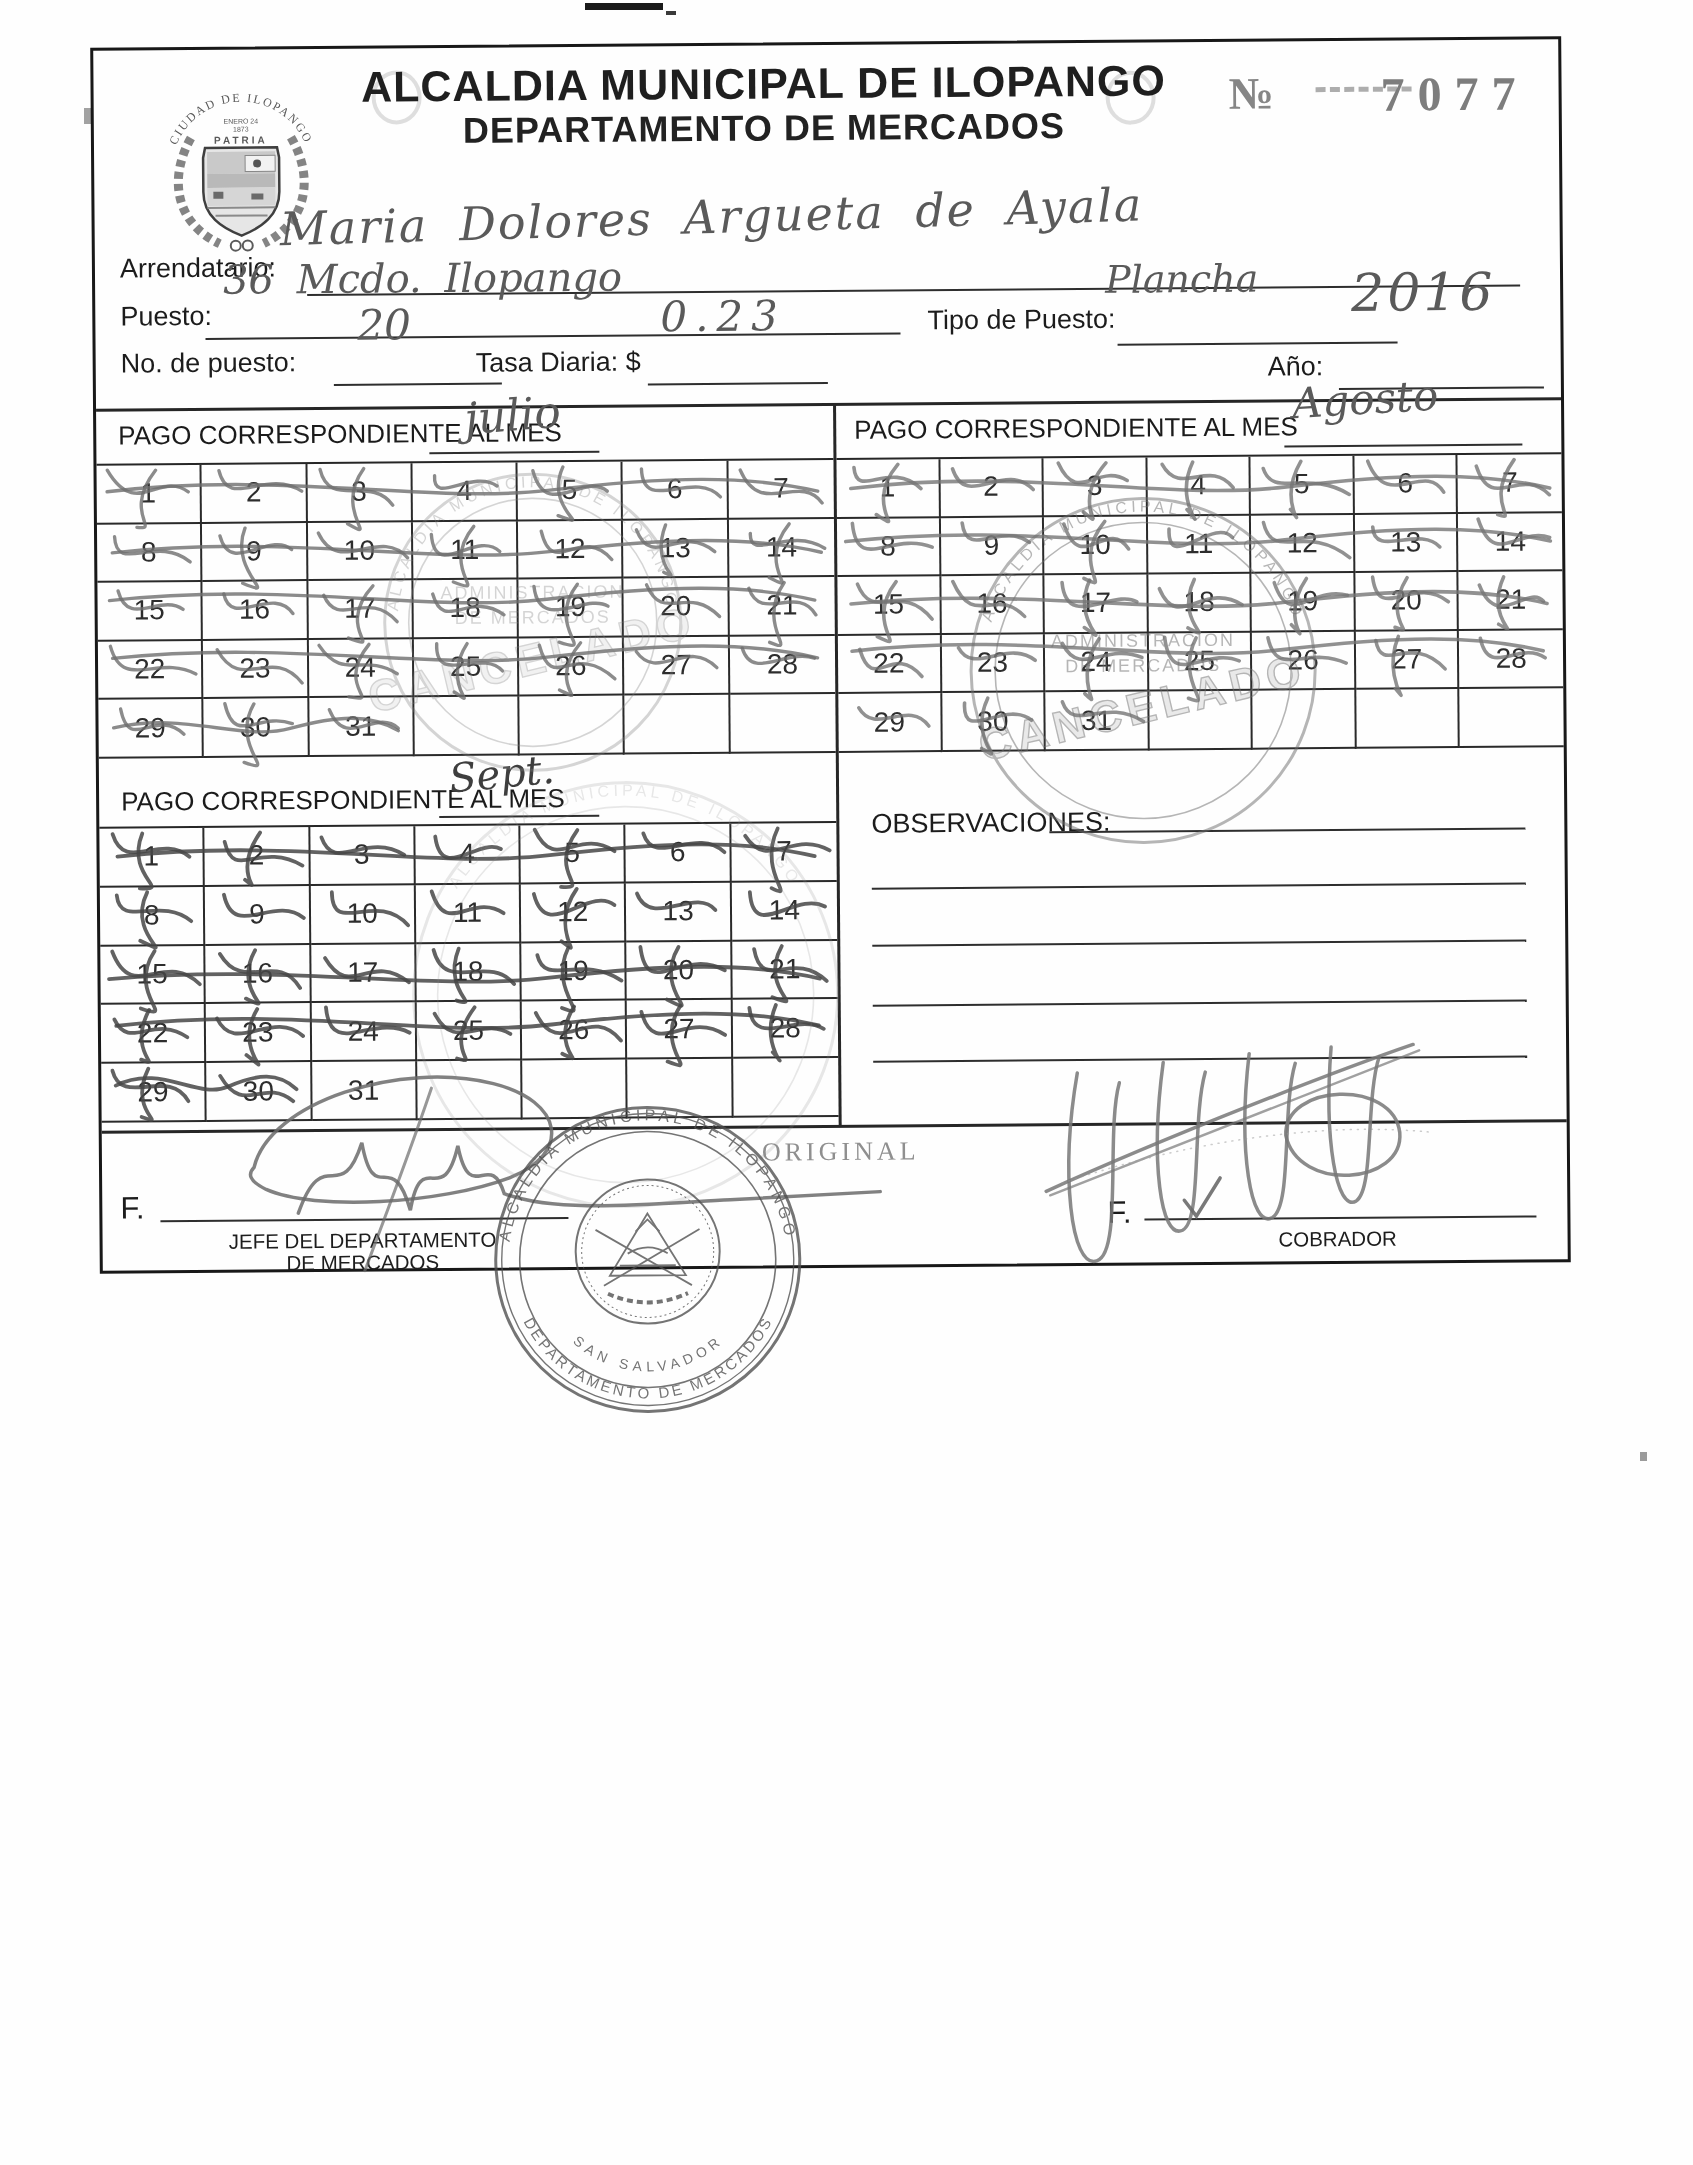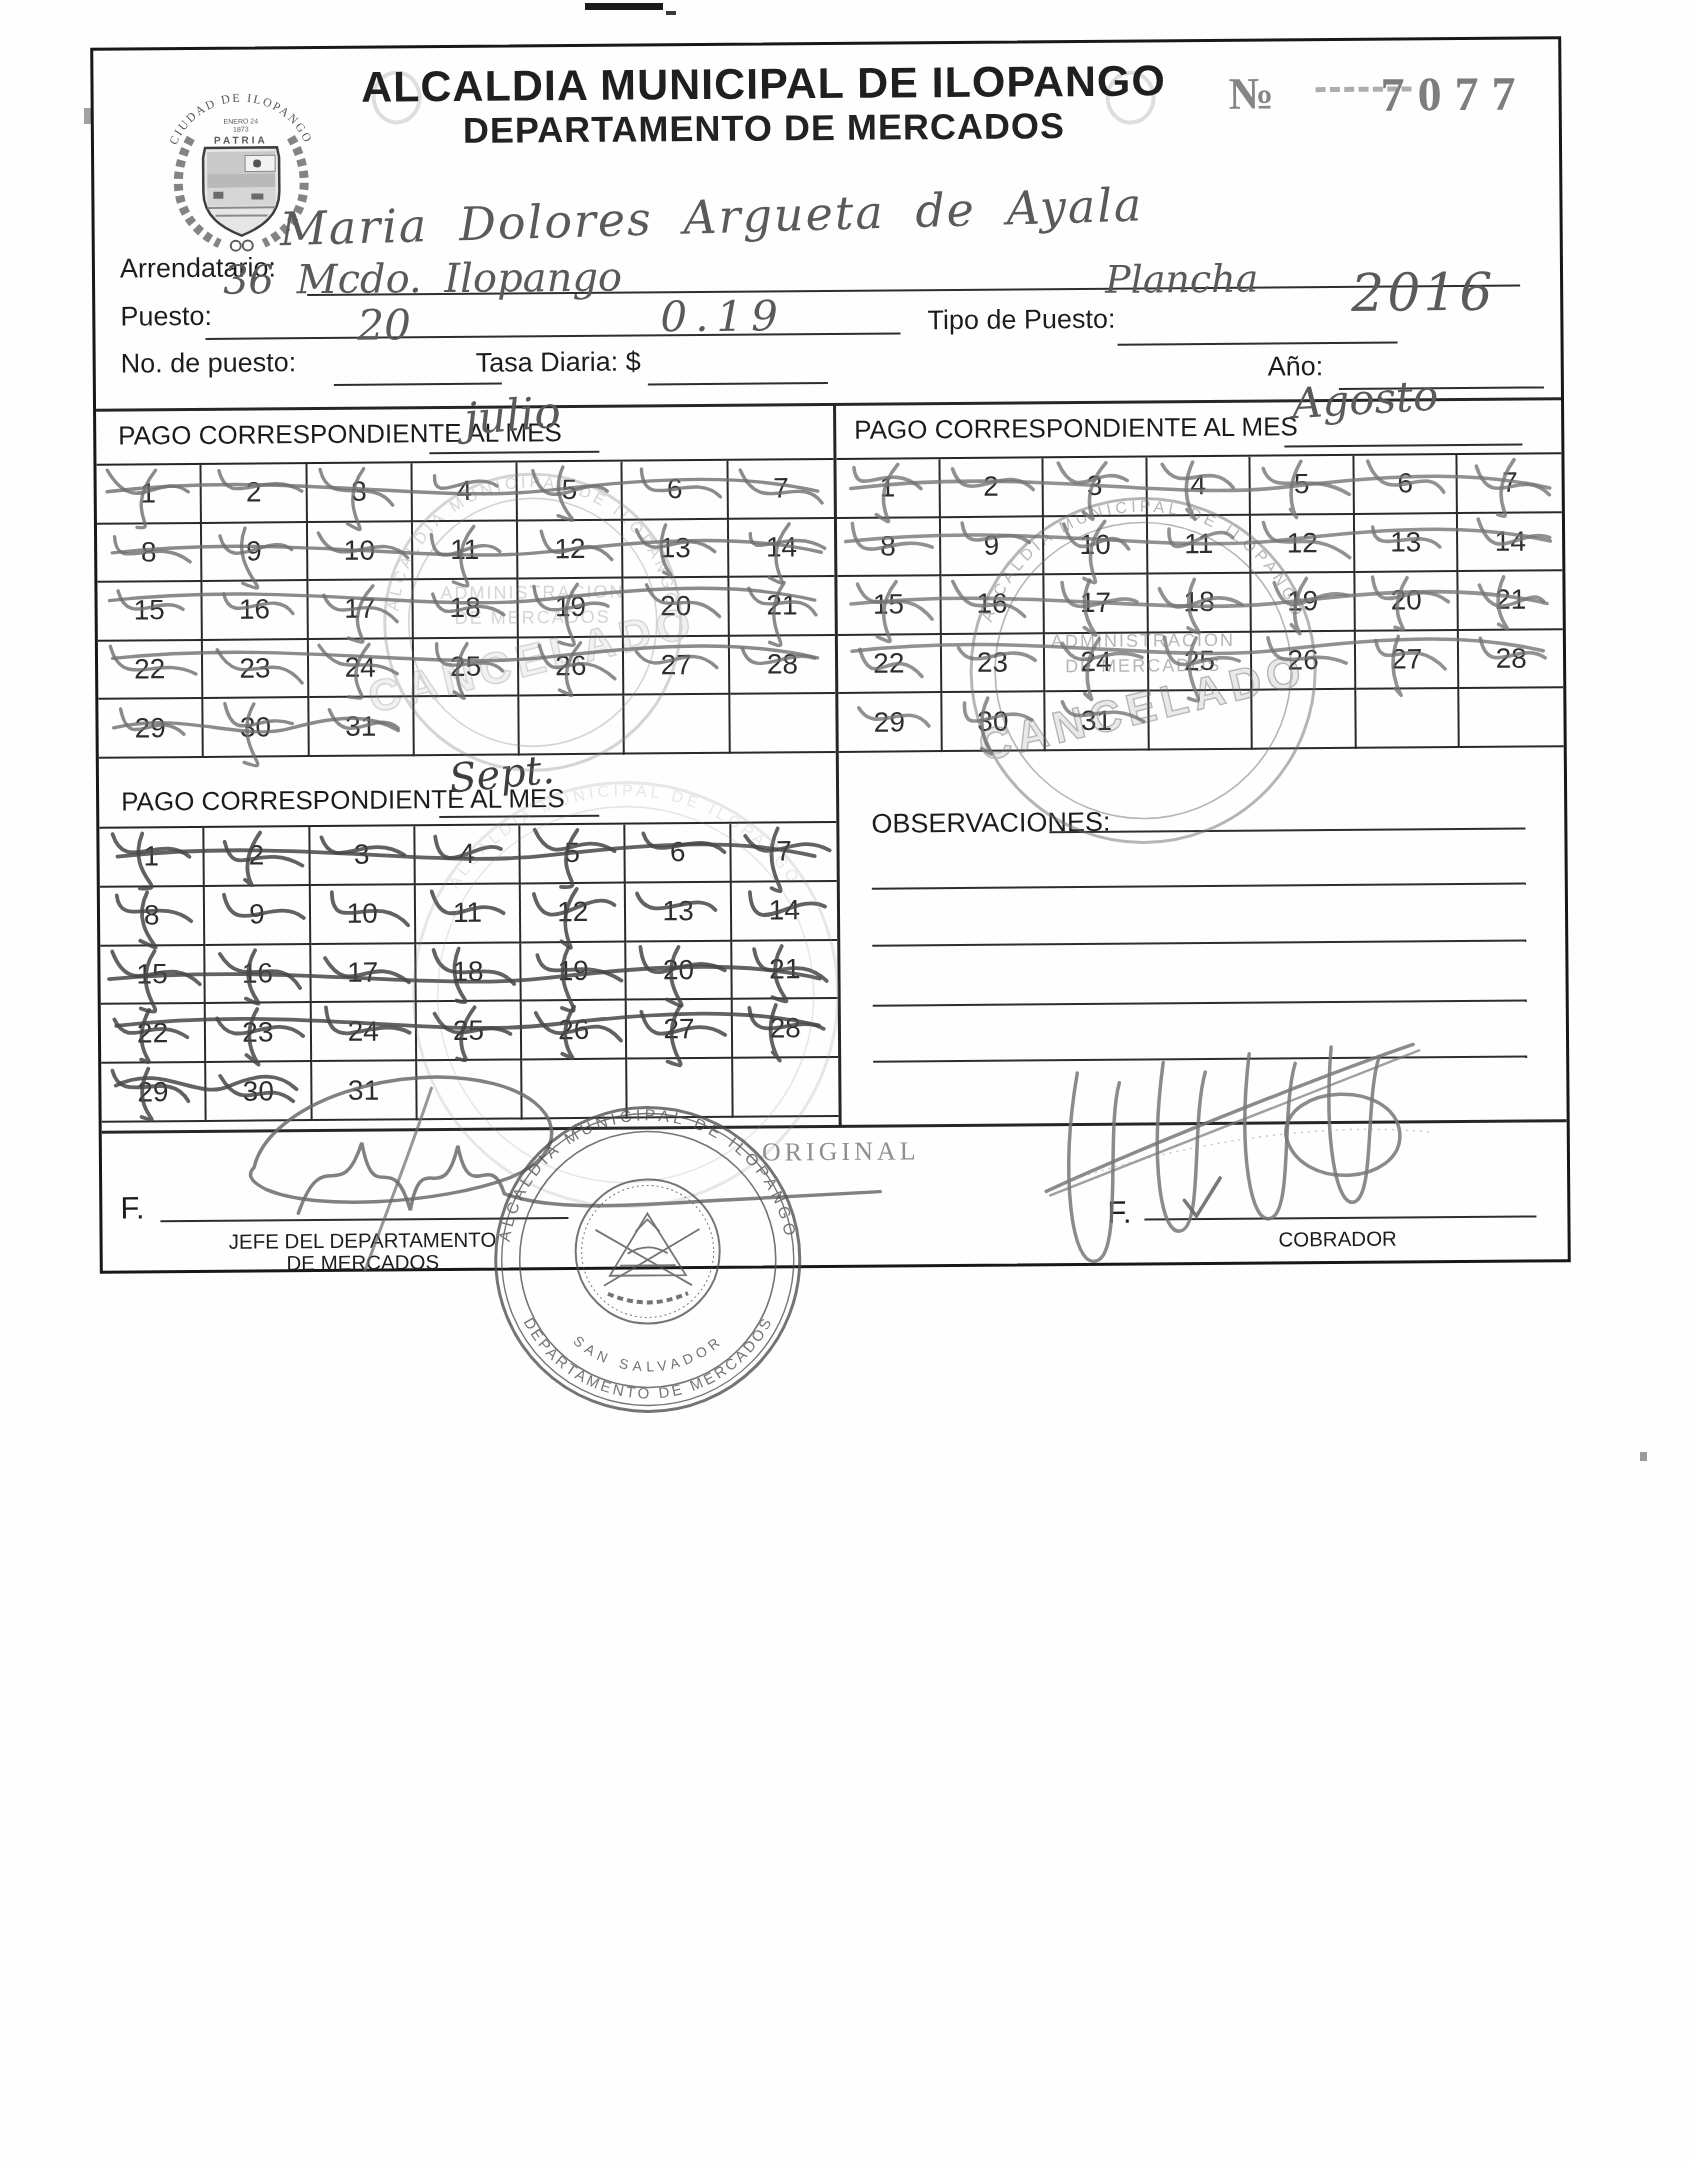--- a/index.html
+++ b/index.html
@@ -120,21 +120,21 @@
     <div class="lbl" style="left:832px;top:261px;">Tipo de Puesto:</div>
     <div class="uline" style="left:1022px;top:301px;width:280px;"></div>
     <div class="hand tipo-val">Plancha</div>
 
     <div class="lbl" style="left:25px;top:298px;">No. de puesto:</div>
     <div class="uline" style="left:238px;top:335px;width:168px;"></div>
     <div class="hand nop-val">20</div>
 
     <div class="lbl" style="left:380px;top:300px;">Tasa Diaria: $</div>
     <div class="uline" style="left:552px;top:337px;width:180px;"></div>
-    <div class="hand tasa-val">0.19</div>
+    <div class="hand tasa-val">0.23</div>
 
     <div class="lbl" style="left:1172px;top:310px;">Año:</div>
     <div class="uline" style="left:1243px;top:347px;width:205px;"></div>
     <div class="hand ano-val">2016</div>
 
     <div class="abs d1"></div>
     <div class="abs vdiv"></div>
     <div class="abs d2"></div>
 
     <div class="cal-label cl0">PAGO CORRESPONDIENTE AL MES</div>

